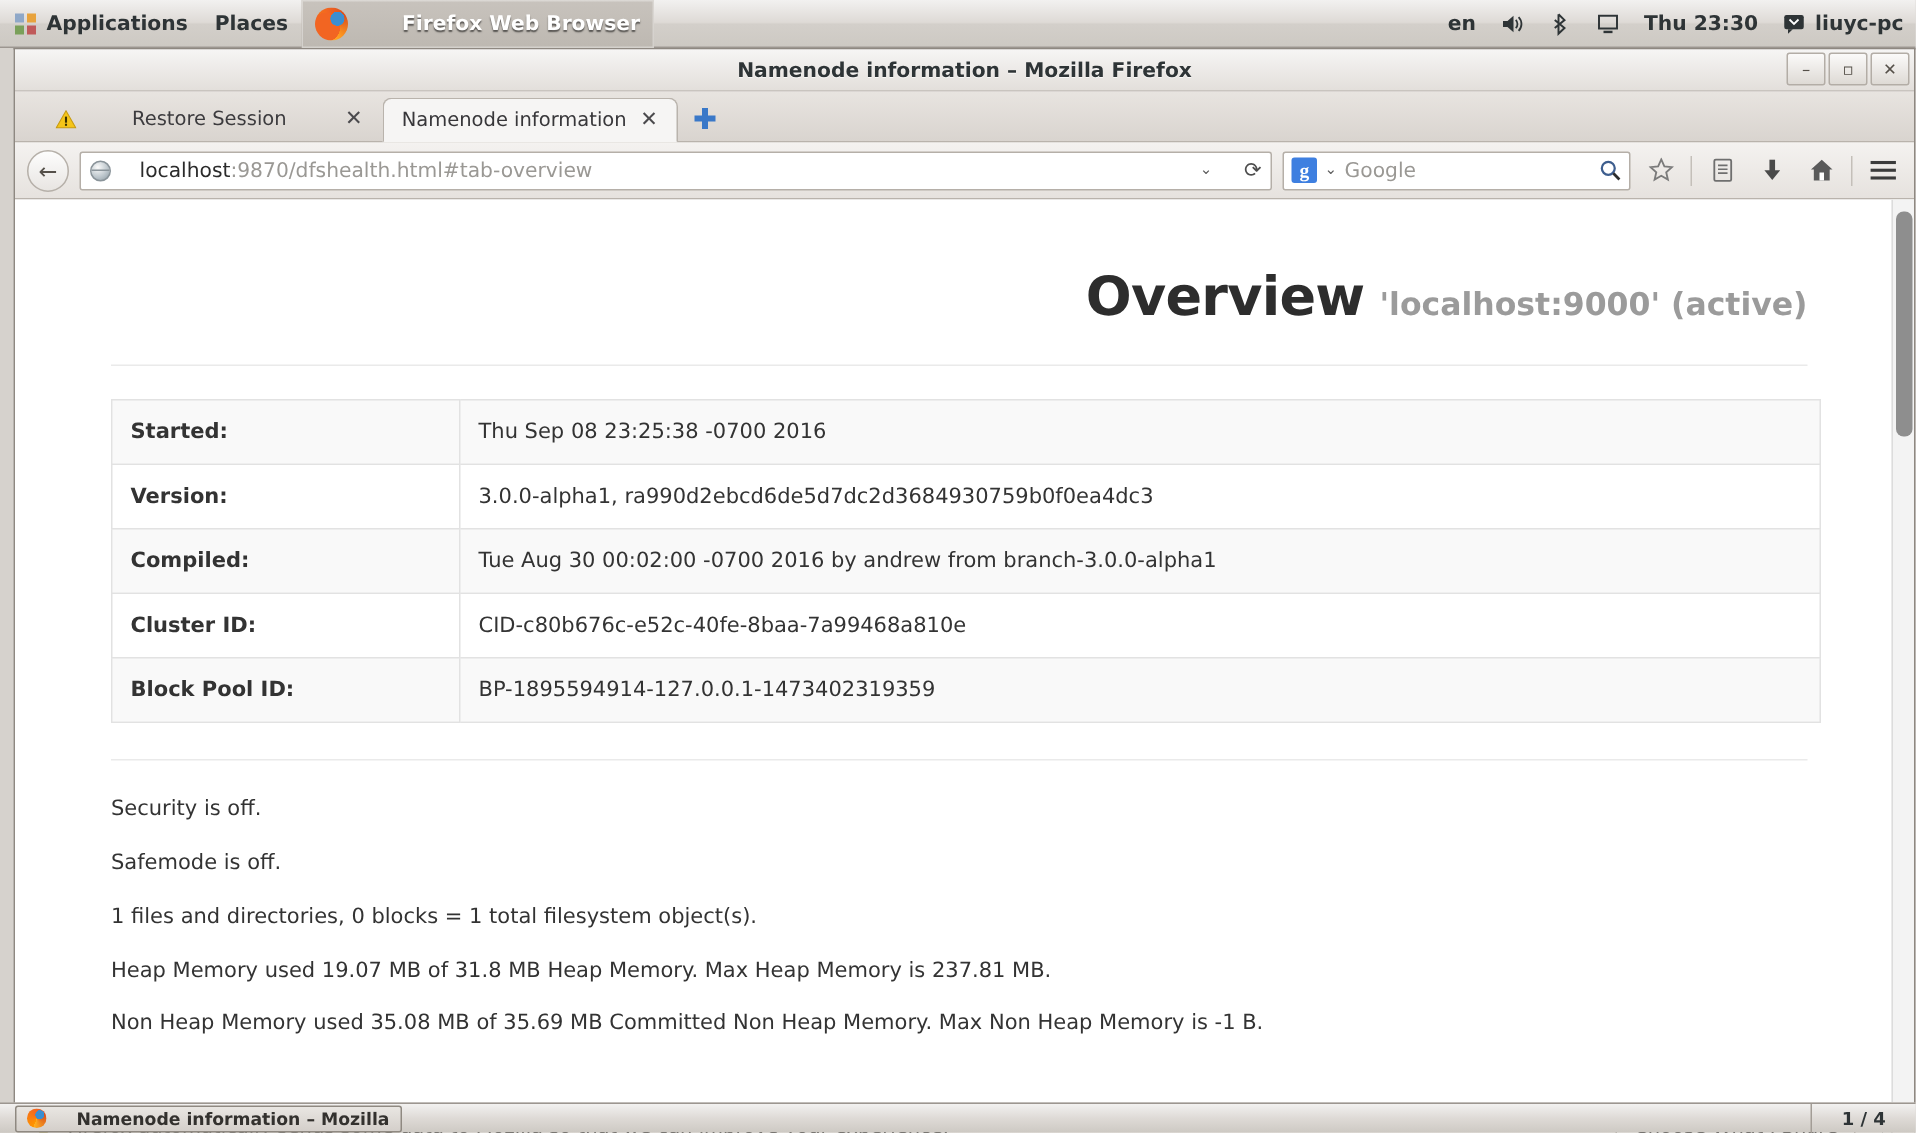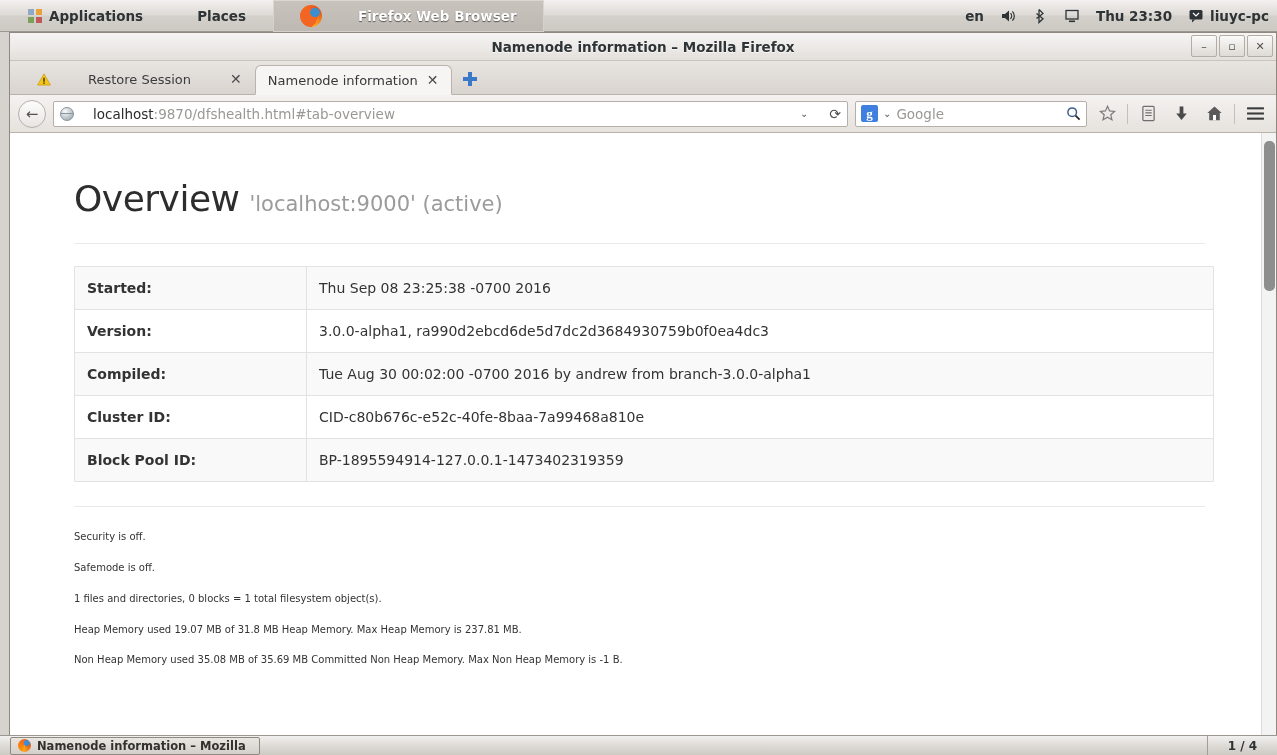--- a/index.html
+++ b/index.html
@@ -14,21 +14,21 @@
   #gnome-panel {
     position: absolute; top: 0; left: 0;
     width: 1277px; height: 32px;
     background: linear-gradient(to bottom, #f2f1f0 0%, #dedad6 48%, #d3cfca 52%, #cdc9c3 100%);
     border-bottom: 1px solid #9c9690;
     display: flex; align-items: center;
     font-size: 13.5px; color: #2e3436;
   }
   .panel-item {
     display: flex; align-items: center; gap: 6px;
-    height: 32px; padding: 0 27px;
+    height: 32px; padding: 0 9px;
     font-weight: bold; white-space: nowrap;
   }
   .panel-item.app-active {
     background: linear-gradient(to bottom,#c8c3bd,#bdb8b1);
     box-shadow: inset 0 0 0 1px rgba(255,255,255,.35);
     color: #ffffff;
     text-shadow: 0 1px 1px rgba(0,0,0,.55);
     gap: 36px;
   }
   #panel-right { margin-left: auto; display: flex; align-items: center; height: 32px; }
@@ -159,40 +159,40 @@
     background: #ffffff;
     overflow: hidden;
   }
   #page {
     position: absolute; left: 0; top: 0; right: 15px; bottom: 0;
     padding: 46px 56px 0 64px;
     font-family: "DejaVu Sans", sans-serif;
     color: #333333;
   }
   #overview-heading {
-    font-size: 36px; font-weight: normal; color: #2d2d2d;
-    line-height: 1.1; letter-spacing: -0.5px;
+    font-size: 36px; font-weight: bold; color: #2d2d2d;
+    line-height: 1.1; letter-spacing: -0.5px; text-align: right;
   }
   #overview-heading small {
     font-size: 21px; color: #9b9b9b; margin-left: 10px; letter-spacing: 0;
   }
   hr.rule { border: none; border-top: 1px solid #eaeaea; margin: 24px 0 0 0; }
 
   table.info { width: 1140px; border-collapse: collapse; margin-top: 22px; font-size: 14px; }
   table.info td {
     border: 1px solid #e2e2e2; padding: 13px 12px; color: #333;
   }
   table.info tr:nth-child(odd) td { background: #f9f9f9; }
   table.info td.k { width: 232px; font-weight: bold; }
 
   #summary-heading {
     font-size: 31px; font-weight: normal; color: #2d2d2d;
     margin-top: 44px; letter-spacing: -0.3px;
   }
-  .sum-line { font-size: 10px; color: #333; margin-top: 20px; }
+  .sum-line { font-size: 14px; color: #333; margin-top: 20px; }
   .sum-line.first { margin-top: 24px; }
   .sum-line.clipped { margin-top: 19px; }
 
   
   #pscroll {
     position: absolute; right: 0; top: 0; width: 15px; height: 100%;
     background: #f3f3f3; border-left: 1px solid #dcdcdc;
   }
   #pscroll-thumb {
     position: absolute; left: 2px; top: 8px; width: 11px; height: 150px;
@@ -224,21 +224,21 @@
   #taskbar {
     position: absolute; left: 0; bottom: 0; width: 1277px; height: 20px;
     background: linear-gradient(to bottom,#f2f1f0 0%,#dedad6 50%,#cdc9c3 100%);
     border-top: 1px solid #9c9690;
     display: flex; align-items: center;
   }
   #task-button {
     margin-left: 10px; height: 18px; min-width: 250px;
     background: linear-gradient(to bottom,#e9e6e2,#d4cfca);
     border: 1px solid #8f8981; border-radius: 2px;
-    display: flex; align-items: center; gap: 6px; padding: 0 7px;
+    display: flex; align-items: center; gap: 20px; padding: 0 7px;
     font-size: 11.5px; font-weight: bold; color: #33312e;
     overflow: hidden;
   }
   .ff-mini {
     width: 13px; height: 13px; border-radius: 50%;
     background:
       radial-gradient(circle at 66% 32%, #3b8ed0 0 24%, rgba(59,142,208,0) 25%),
       conic-gradient(from 200deg, #ff9500, #f26522 45%, #d94f1d 62%, #ffb020);
     flex: 0 0 auto;
   }

